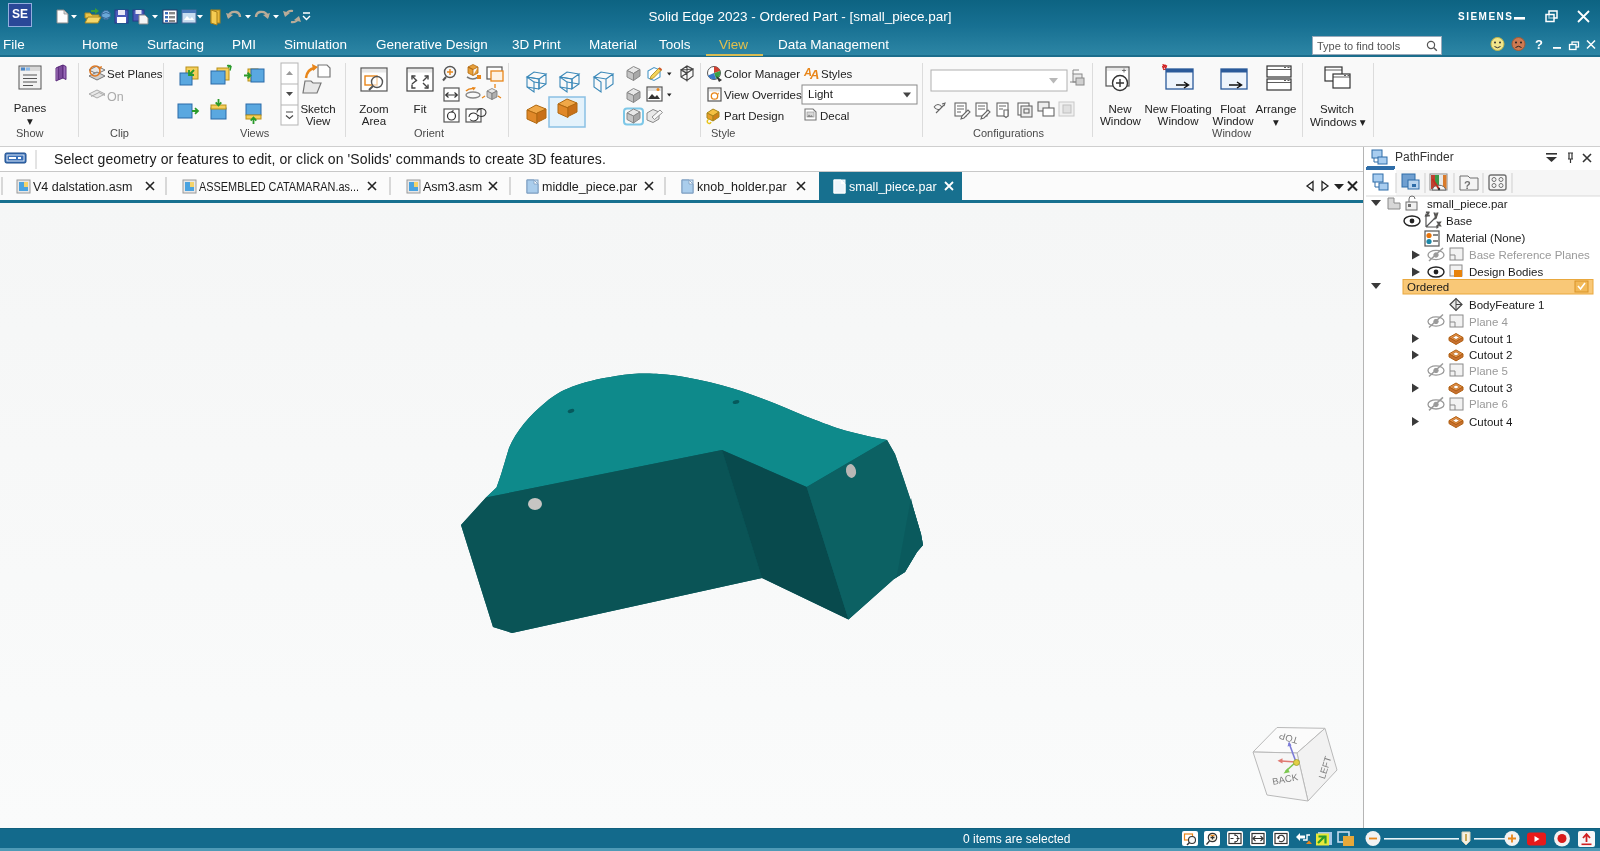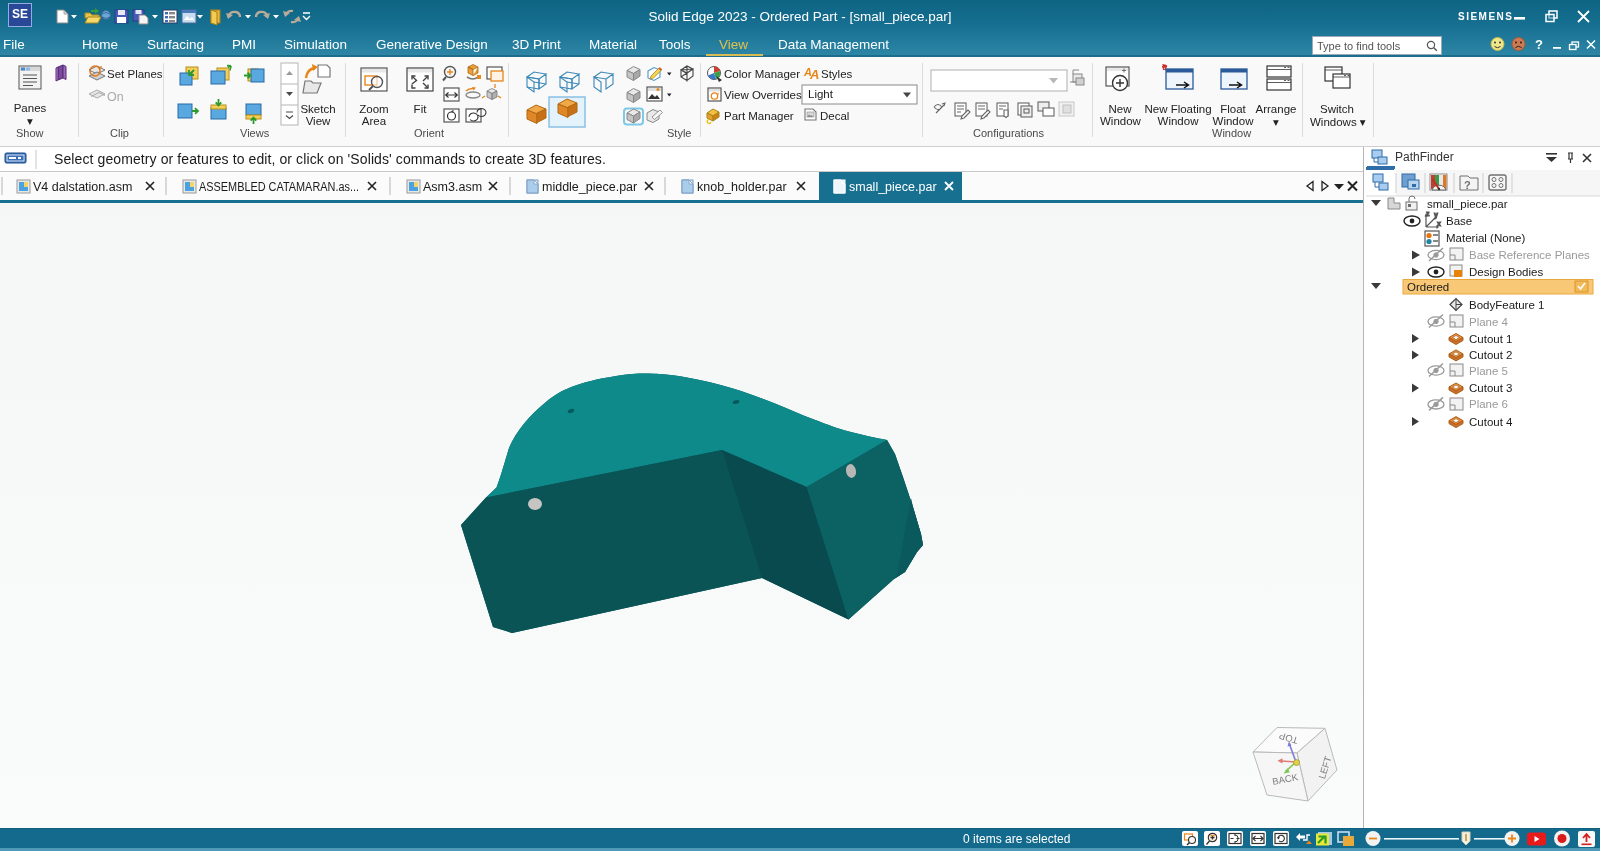--- a/index.html
+++ b/index.html
@@ -415,31 +415,31 @@
   <div class="rsep" style="left:508px;"></div>
   <div class="rsep" style="left:700px;"></div>
   <div class="rsep" style="left:922px;"></div>
   <div class="rsep" style="left:1092px;"></div>
   <div class="rsep" style="left:1302px;"></div>
   <div class="rsep" style="left:1373px;"></div>
   <div class="glabel" style="left:16px;">Show</div>
   <div class="glabel" style="left:110px;">Clip</div>
   <div class="glabel" style="left:240px;">Views</div>
   <div class="glabel" style="left:414px;">Orient</div>
-  <div class="glabel" style="left:667px;">Style</div>
+  <div class="glabel" style="left:711px;">Style</div>
   <div class="glabel" style="left:973px;">Configurations</div>
   <div class="glabel" style="left:1212px;">Window</div>
 
   <div class="btnlabel" style="left:13px;top:45px;width:34px;">Panes<br>▾</div>
   <div class="btnlabel" style="left:107px;top:11px;text-align:left;font-size:11.5px;">Set Planes</div>
   <div class="btnlabel" style="left:107px;top:33px;text-align:left;color:#aaa;font-size:12.5px;">On</div>
   <div class="btnlabel" style="left:724px;top:11px;text-align:left;font-size:11.5px;">Color Manager</div>
   <div class="btnlabel" style="left:821px;top:11px;text-align:left;font-size:11.5px;">Styles</div>
   <div class="btnlabel" style="left:724px;top:32px;text-align:left;font-size:11.5px;">View Overrides</div>
-  <div class="btnlabel" style="left:724px;top:53px;text-align:left;font-size:11.5px;">Part Manager</div>
+  <div class="btnlabel" style="left:724px;top:53px;text-align:left;font-size:11.5px;">Part Design</div>
   <div class="btnlabel" style="left:820px;top:53px;text-align:left;font-size:11.5px;">Decal</div>
   <div class="btnlabel" style="left:300px;top:46px;width:36px;">Sketch<br>View</div>
   <div class="btnlabel" style="left:356px;top:46px;width:36px;">Zoom<br>Area</div>
   <div class="btnlabel" style="left:402px;top:46px;width:36px;">Fit</div>
   <div class="btnlabel" style="left:1100px;top:46px;width:40px;">New<br>Window</div>
   <div class="btnlabel" style="left:1140px;top:46px;width:76px;">New Floating<br>Window</div>
   <div class="btnlabel" style="left:1212px;top:46px;width:42px;">Float<br>Window</div>
   <div class="btnlabel" style="left:1255px;top:46px;width:42px;">Arrange<br>▾</div>
   <div class="btnlabel" style="left:1310px;top:46px;width:54px;">Switch<br>Windows ▾</div>
 </div>

